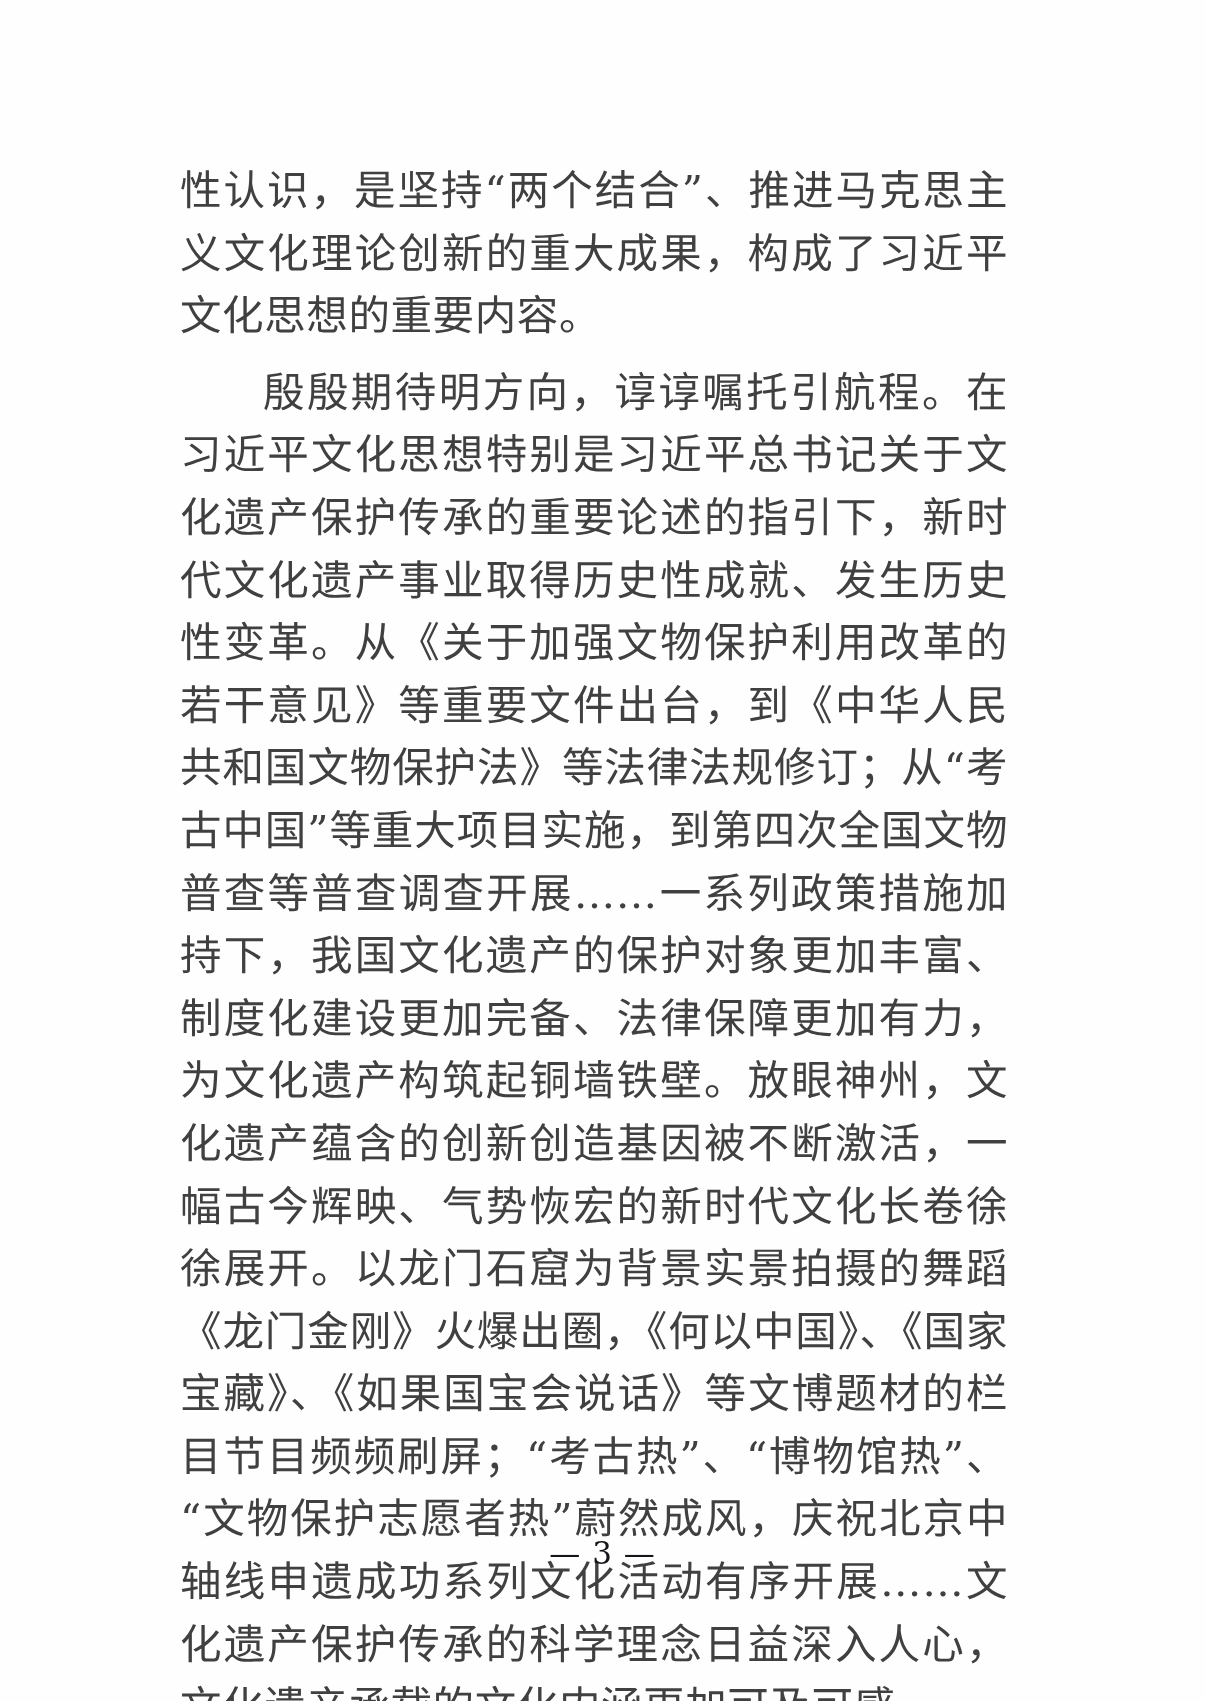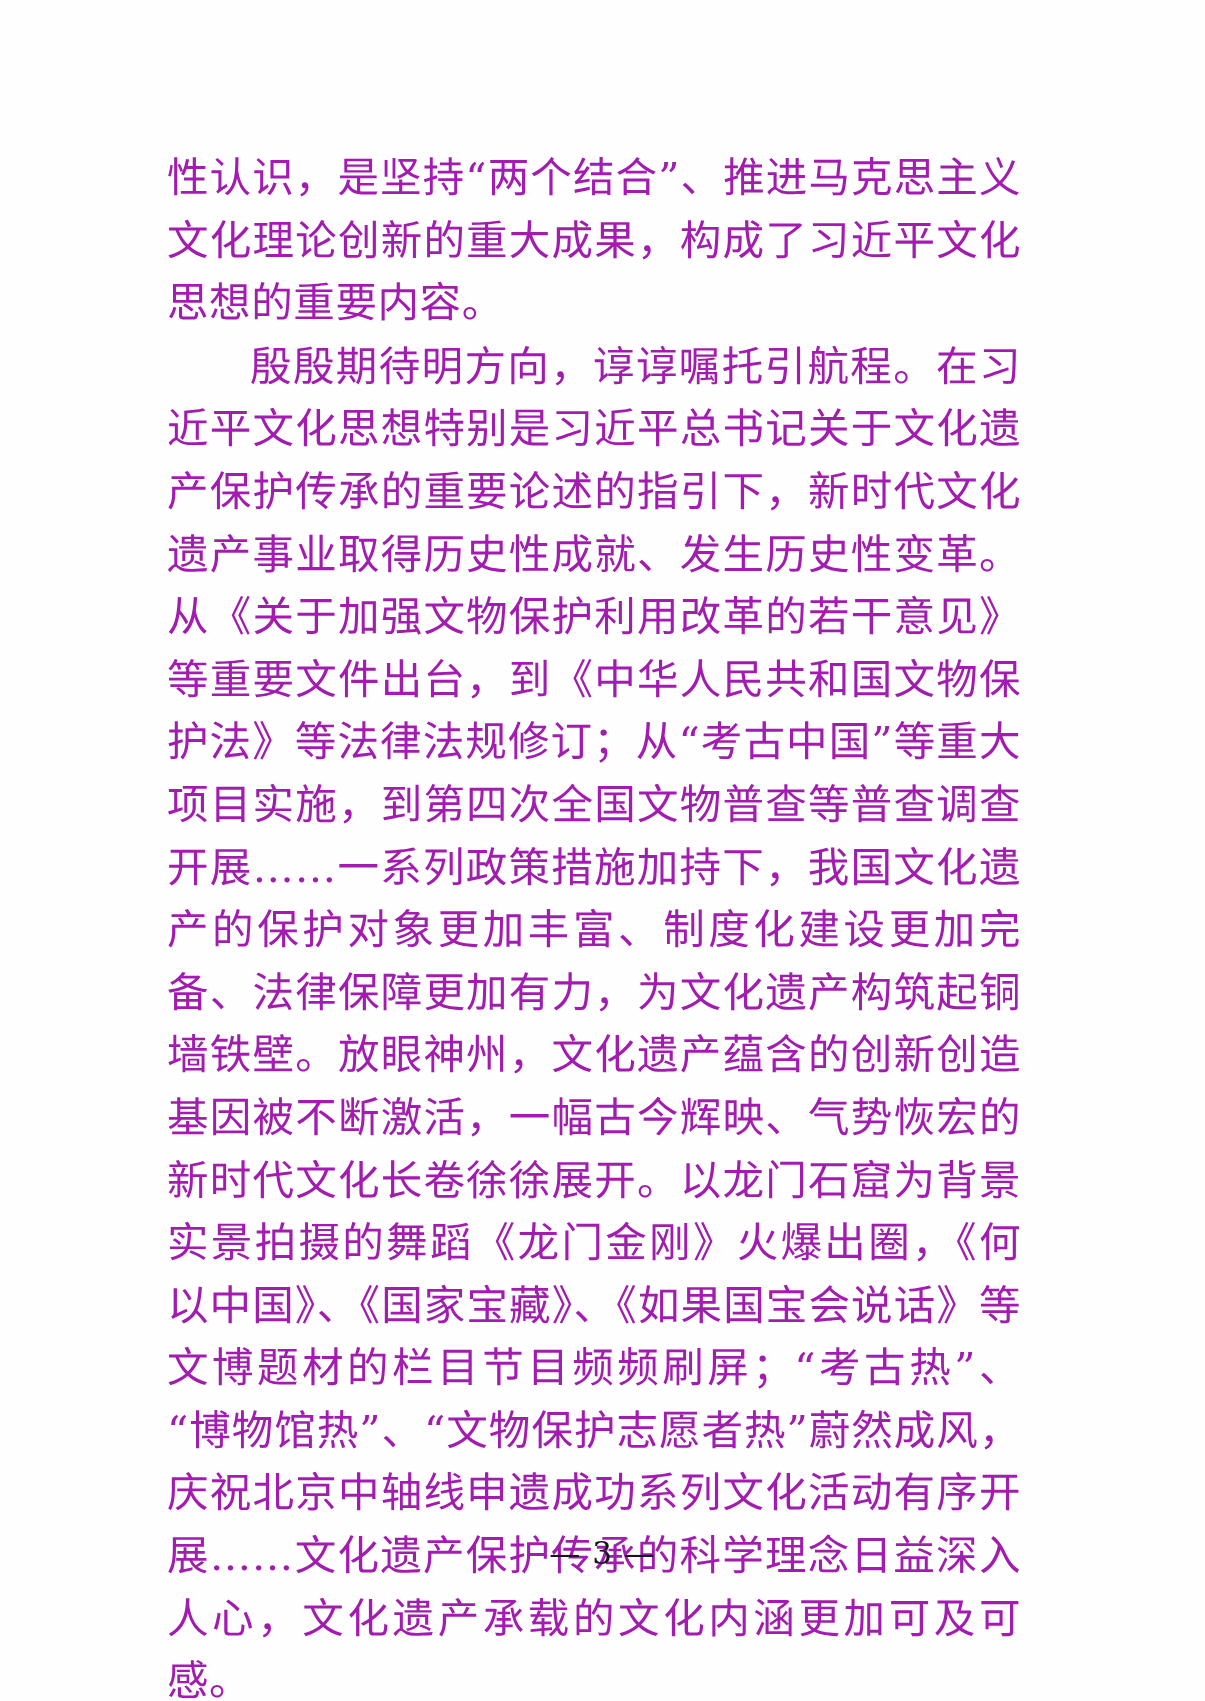--- a/index.html
+++ b/index.html
@@ -26,22 +26,22 @@
     background: #fefefe;
     pointer-events: none;
   }
   .text-column {
     position: absolute;
     left: 166px;
     top: 146px;
     width: 856px;
   }
   .doc-paragraph {
-    margin: 1px;
-    color: #a21caf;
+    margin: 14px;
+    color: #404040;
     font-family: "DejaVu Serif", "Liberation Serif", serif;
     font-size: 41.5px;
     line-height: 62.6px;
     letter-spacing: 0.6px;
     text-align: justify;
     text-justify: inter-character;
     word-break: break-all;
     font-weight: 400;
   }
   .doc-paragraph.indent {

